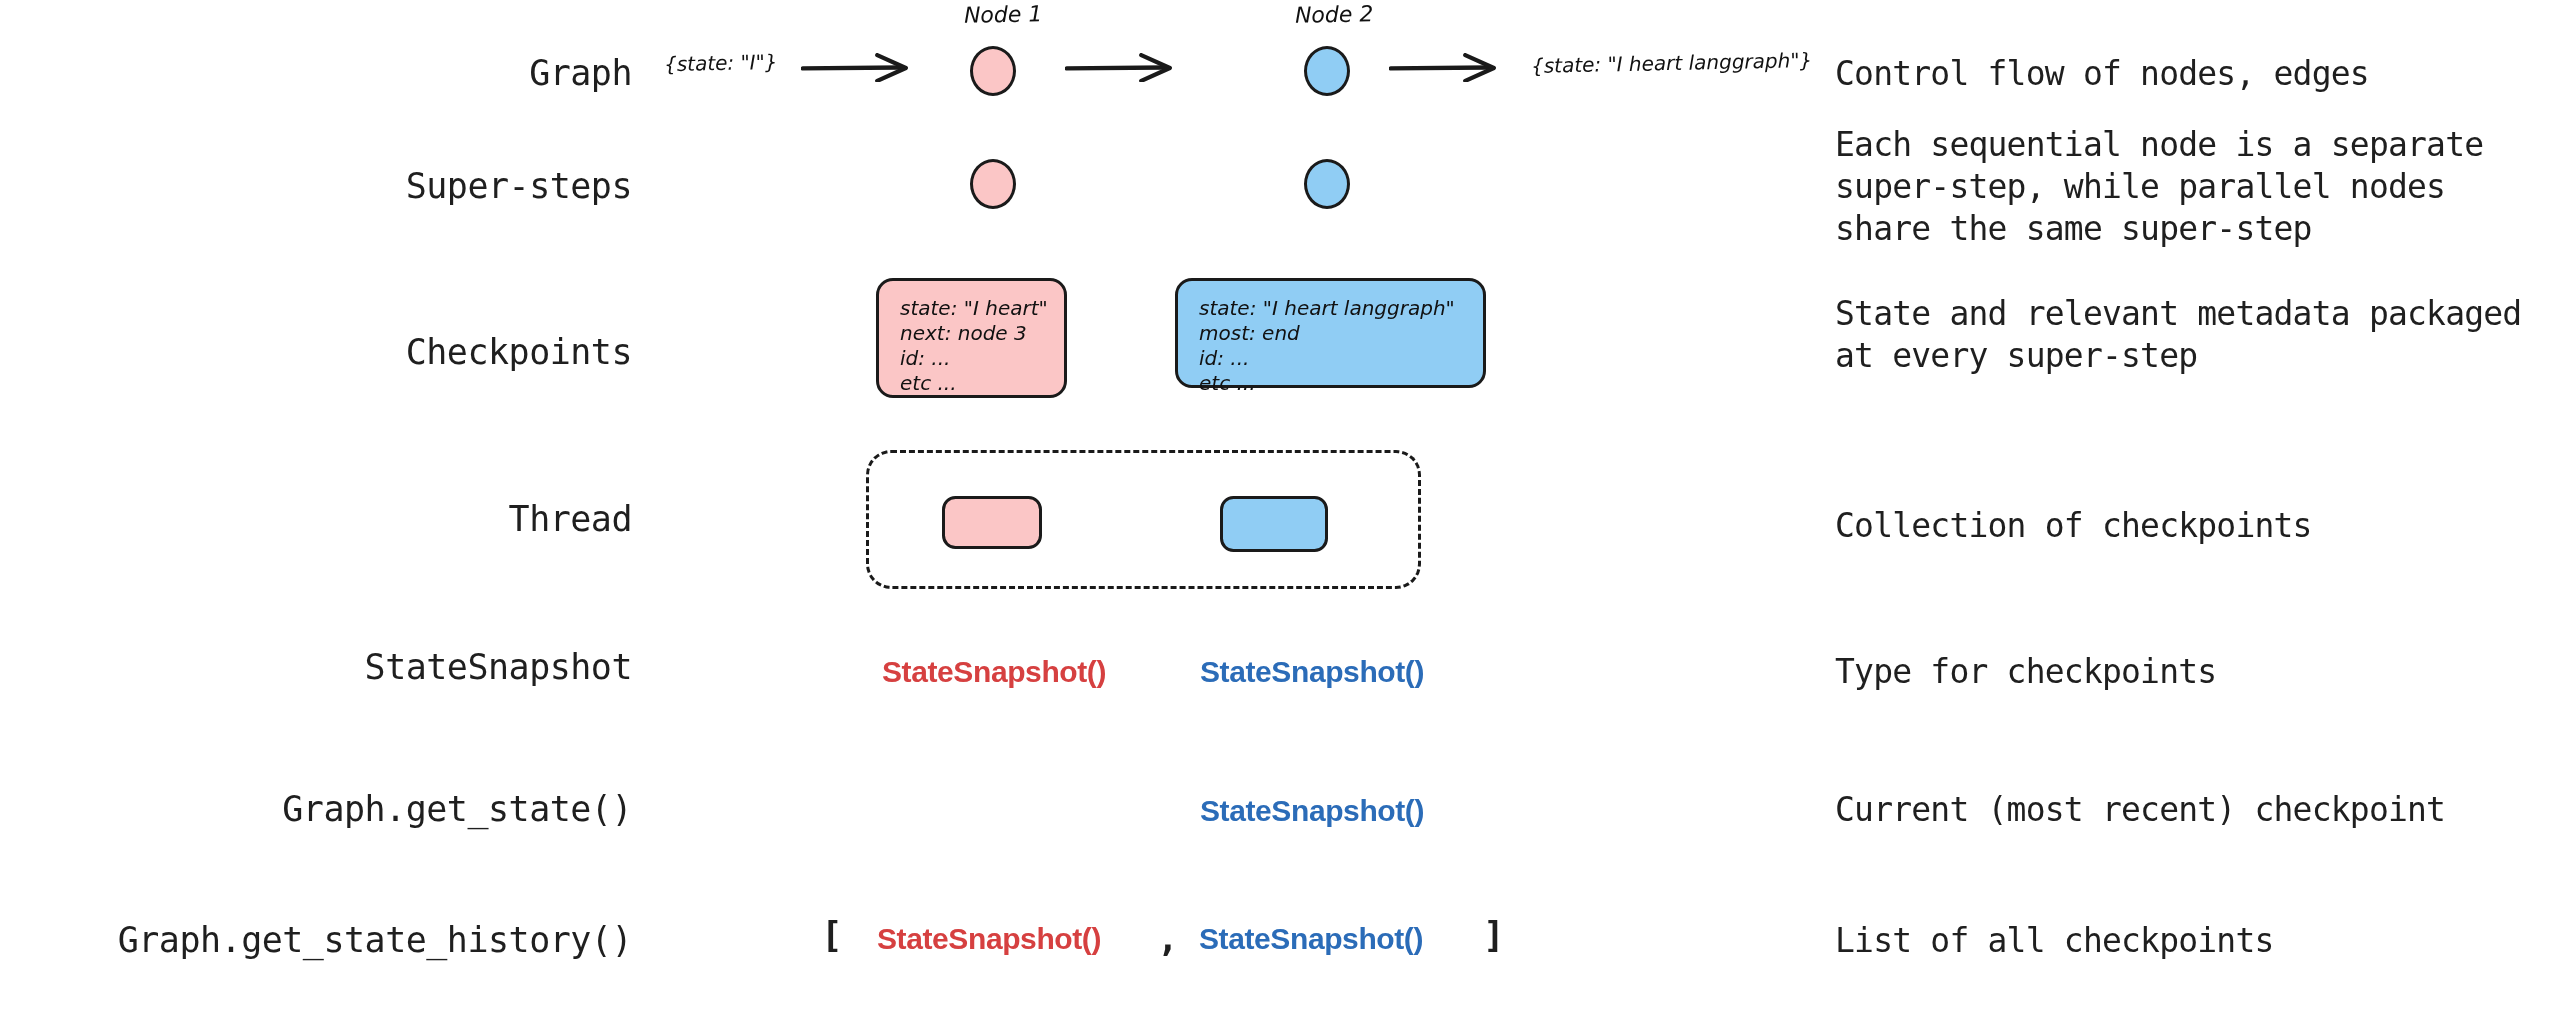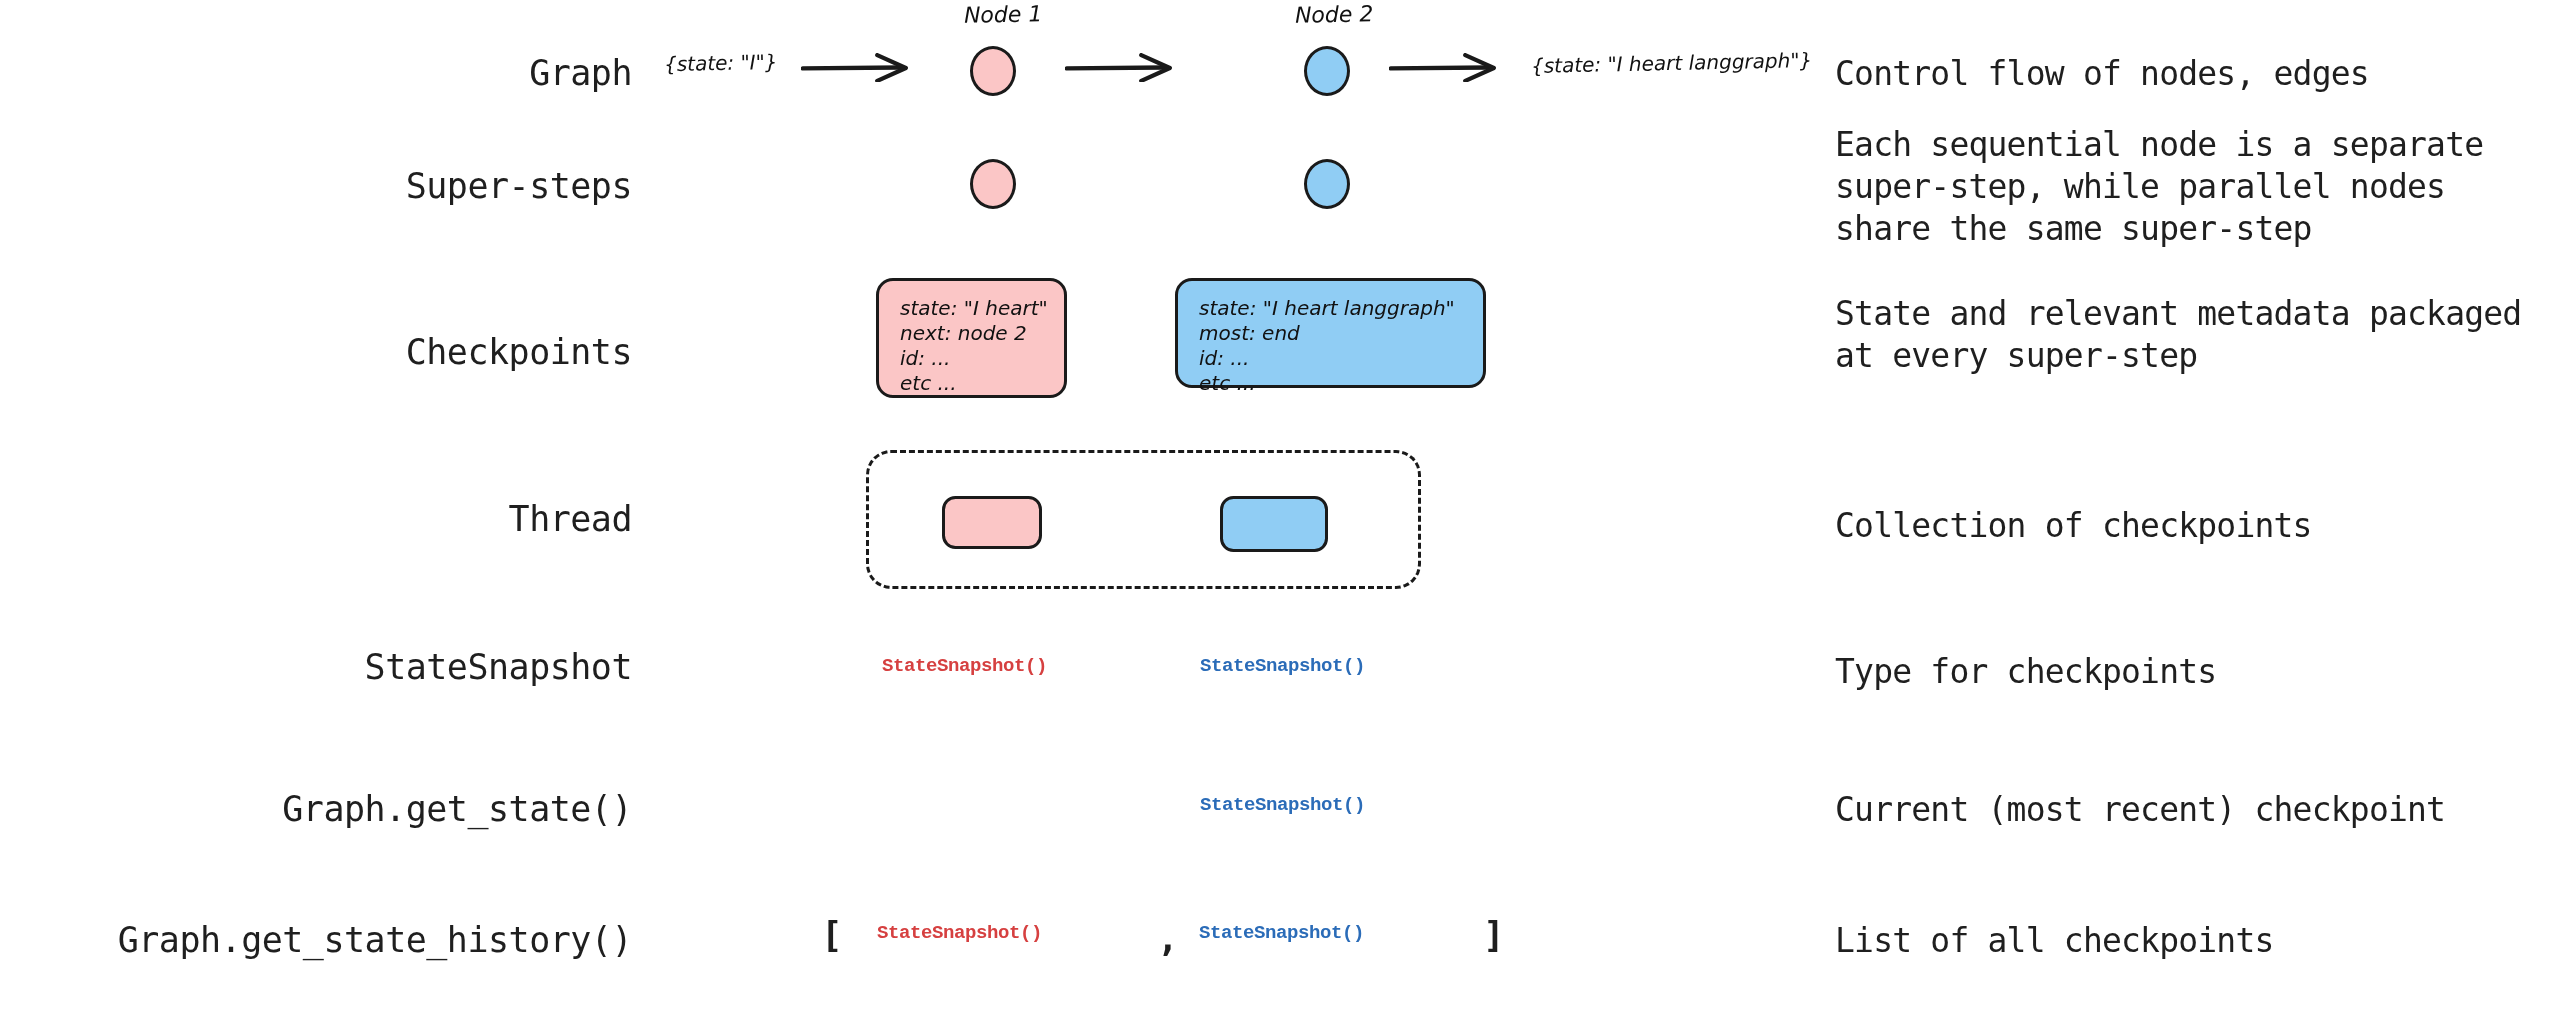--- a/index.html
+++ b/index.html
@@ -101,22 +101,22 @@
   .thread-chip {
     position: absolute;
     border: 3.8px solid #1a1a1a;
     border-radius: 13.4px;
     box-sizing: border-box;
   }
 
   
   .snap {
     position: absolute;
-    font-family: Liberation Mono, monospace;
-    font-size: 19px;
+    font-family: Liberation Sans, sans-serif;
+    font-size: 30px;
     font-weight: 600;
     letter-spacing: -0.4px;
     white-space: nowrap;
   }
   .snap-red  { color: #D64040; }
   .snap-blue { color: #2B6CB8; }
   .bracket {
     position: absolute;
     font-family: "DejaVu Sans Mono", monospace;
     font-size: 36px;
@@ -171,21 +171,21 @@
   <div class="node-circle fill-blue" style="left:1304px; top:159px"></div>
 
   <div class="row-desc" style="top:124px">
     <div>Each sequential node is a separate</div>
     <div>super-step, while parallel nodes</div>
     <div>share the same super-step</div>
   </div>
 
   <div class="ckpt fill-pink" style="left:876px; top:278px; width:191px; height:120px">
     <div>state: "I heart"</div>
-    <div>next: node 2</div>
+    <div>next: node 3</div>
     <div>id: ...</div>
     <div>etc ...</div>
   </div>
 
   <div class="ckpt fill-blue" style="left:1175px; top:278px; width:311px; height:110px">
     <div>state: "I heart langgraph"</div>
     <div>most: end</div>
     <div>id: ...</div>
     <div>etc ...</div>
   </div>

